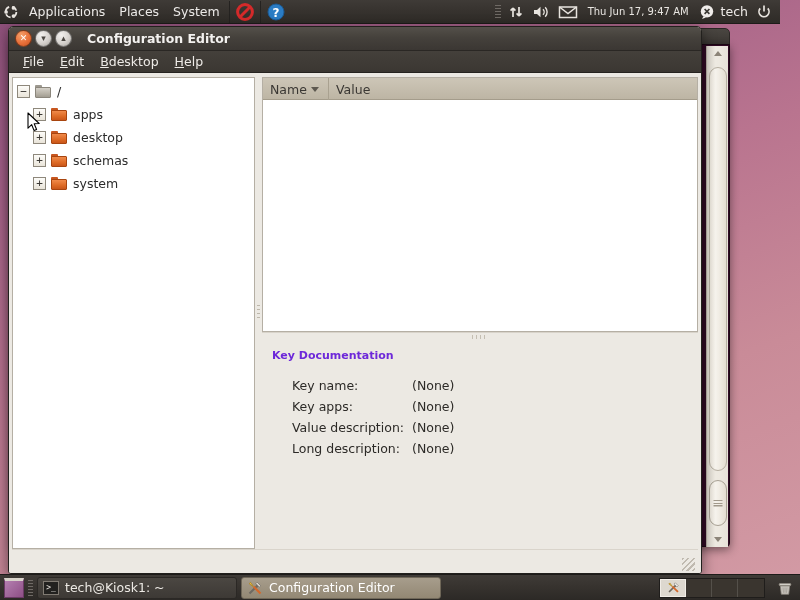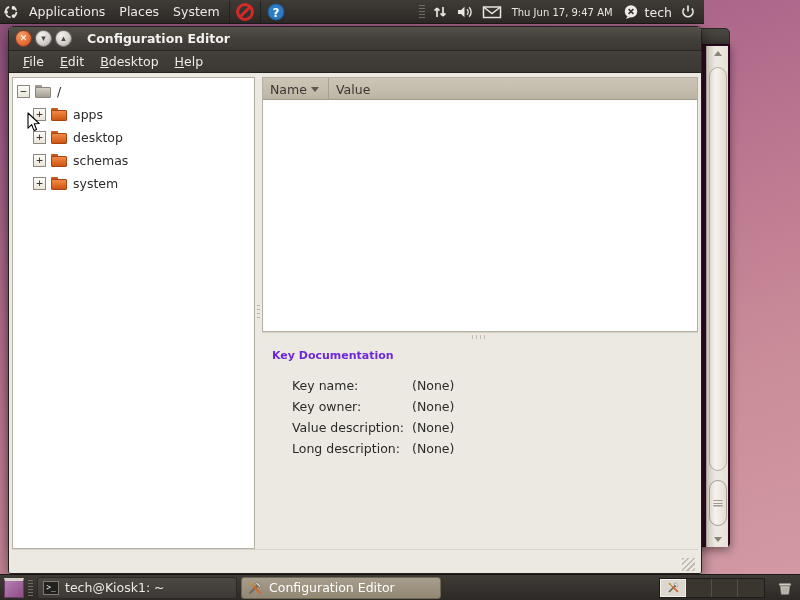--- a/index.html
+++ b/index.html
@@ -12,24 +12,24 @@
   #desktop {
     position: relative;
     width: 800px; height: 600px;
     background: linear-gradient(160deg, #8c4f79 0%, #a05d86 18%, #b9748f 45%, #c98b98 70%, #d39ba5 100%);
     overflow: hidden;
   }
 
   
   #top-panel {
     position: absolute; left: 0; top: 0;
-    width: 704px; height: 24px;
+    width: 780px; height: 24px;
     background: linear-gradient(180deg, #3f3b37 0%, #36322e 50%, #2e2b27 100%);
     border-bottom: 1px solid #1d1b19;
-    display: flex; 
+    display: flex; align-items: center;
     color: #e4e0dc;
     font-size: 12.5px;
   }
   .panel-left { display: flex; align-items: center; height: 24px; }
   .panel-right { display: flex; align-items: center; height: 24px; margin-left: auto; padding-right: 4px; }
   .ubuntu-logo {
     width: 22px; height: 24px;
     display: flex; align-items: center; justify-content: center;
   }
   .menu-label {
@@ -567,21 +567,21 @@
           </div>
 
           <div id="doc-area">
             <div id="doc-title">Key Documentation</div>
 
             <div class="doc-row">
               <span class="doc-label">Key name:</span>
               <span class="doc-value">(None)</span>
             </div>
             <div class="doc-row">
-              <span class="doc-label">Key owner:</span>
+              <span class="doc-label">Key apps:</span>
               <span class="doc-value">(None)</span>
             </div>
             <div class="doc-row">
               <span class="doc-label">Value description:</span>
               <span class="doc-value">(None)</span>
             </div>
             <div class="doc-row">
               <span class="doc-label">Long description:</span>
               <span class="doc-value">(None)</span>
             </div>

